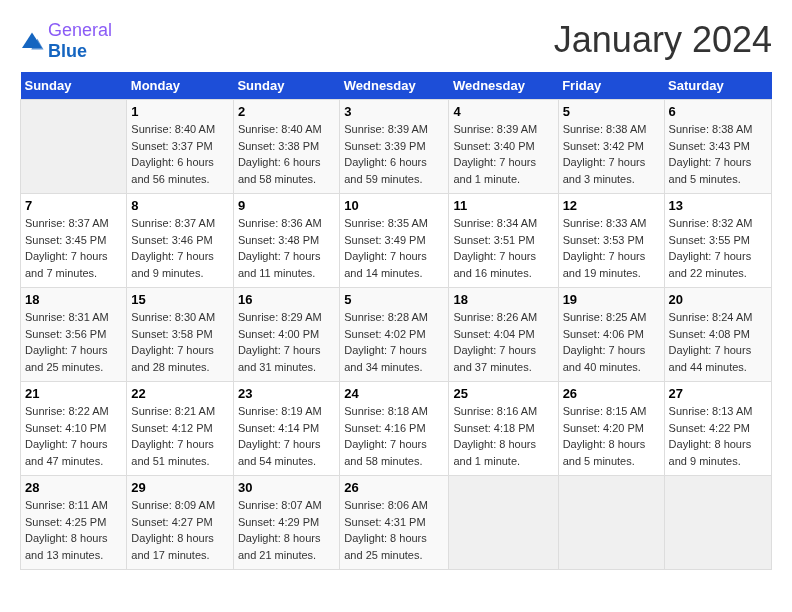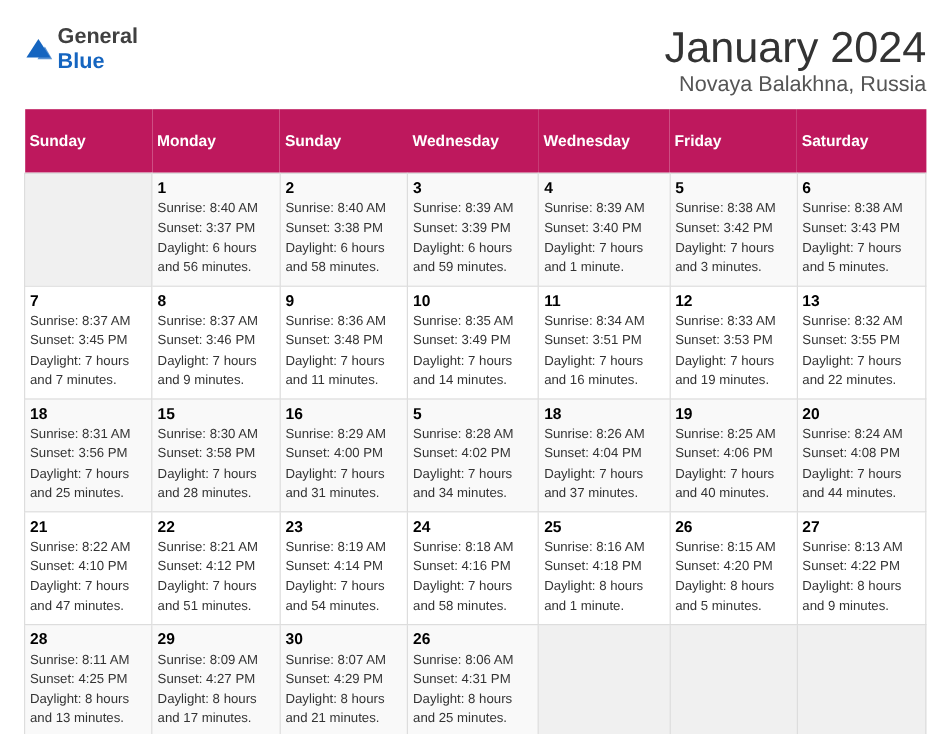--- a/index.html
+++ b/index.html
@@ -16,55 +16,55 @@
       align-items: flex-start;
       margin-bottom: 10px;
     }
     .logo {
       display: flex;
       align-items: center;
       gap: 4px;
     }
     .logo-text-general {
       font-size: 18px;
-      font-weight: bold;
-      color: #404040;
+      font-weight: normal;
+      color: #8b5cf6;
     }
     .logo-text-blue {
       font-size: 18px;
       font-weight: bold;
       color: #1565c0;
       text-align: right;
     }
     .logo-icon {
       width: 24px;
       height: 20px;
     }
     .title-area {
-      text-align: right;
+      text-align: left;
     }
     .main-title {
       font-size: 36px;
       font-weight: normal;
       color: #333;
       line-height: 1.1;
     }
     .sub-title {
       font-size: 18px;
       color: #555;
     }
     table {
       width: 100%;
       border-collapse: collapse;
       font-size: 11px;
     }
     thead tr th {
-      background-color: #be185d;
+      background-color: #1d4ed8;
       color: #fff;
-      padding: 19px 4px;
+      padding: 6px 4px;
       text-align: left;
       font-size: 13px;
       font-weight: bold;
     }
     tbody tr td {
       vertical-align: top;
       padding: 4px 4px 6px 4px;
       border: 1px solid #ddd;
       width: 113px;
       min-height: 80px;
@@ -99,21 +99,20 @@
       <polygon points="15,2 28,22 2,22" fill="#1565c0"></polygon>
       <polygon points="22,10 30,24 14,24" fill="#1565c0" opacity="0.7"></polygon>
     </svg>
     <div>
       <span class="logo-text-general">General</span><br>
       <span class="logo-text-blue">Blue</span>
     </div>
   </div>
   <div class="title-area">
     <div class="main-title">January 2024</div>
-    <div class="sub-title">Novaya Balakhna, Russia</div>
   </div>
 </div>
 
 <table>
   <thead>
     <tr id="thead-row">
     <th>Sunday</th>
         <th>Monday</th>
         <th>Sunday</th>
         <th>Wednesday</th>

